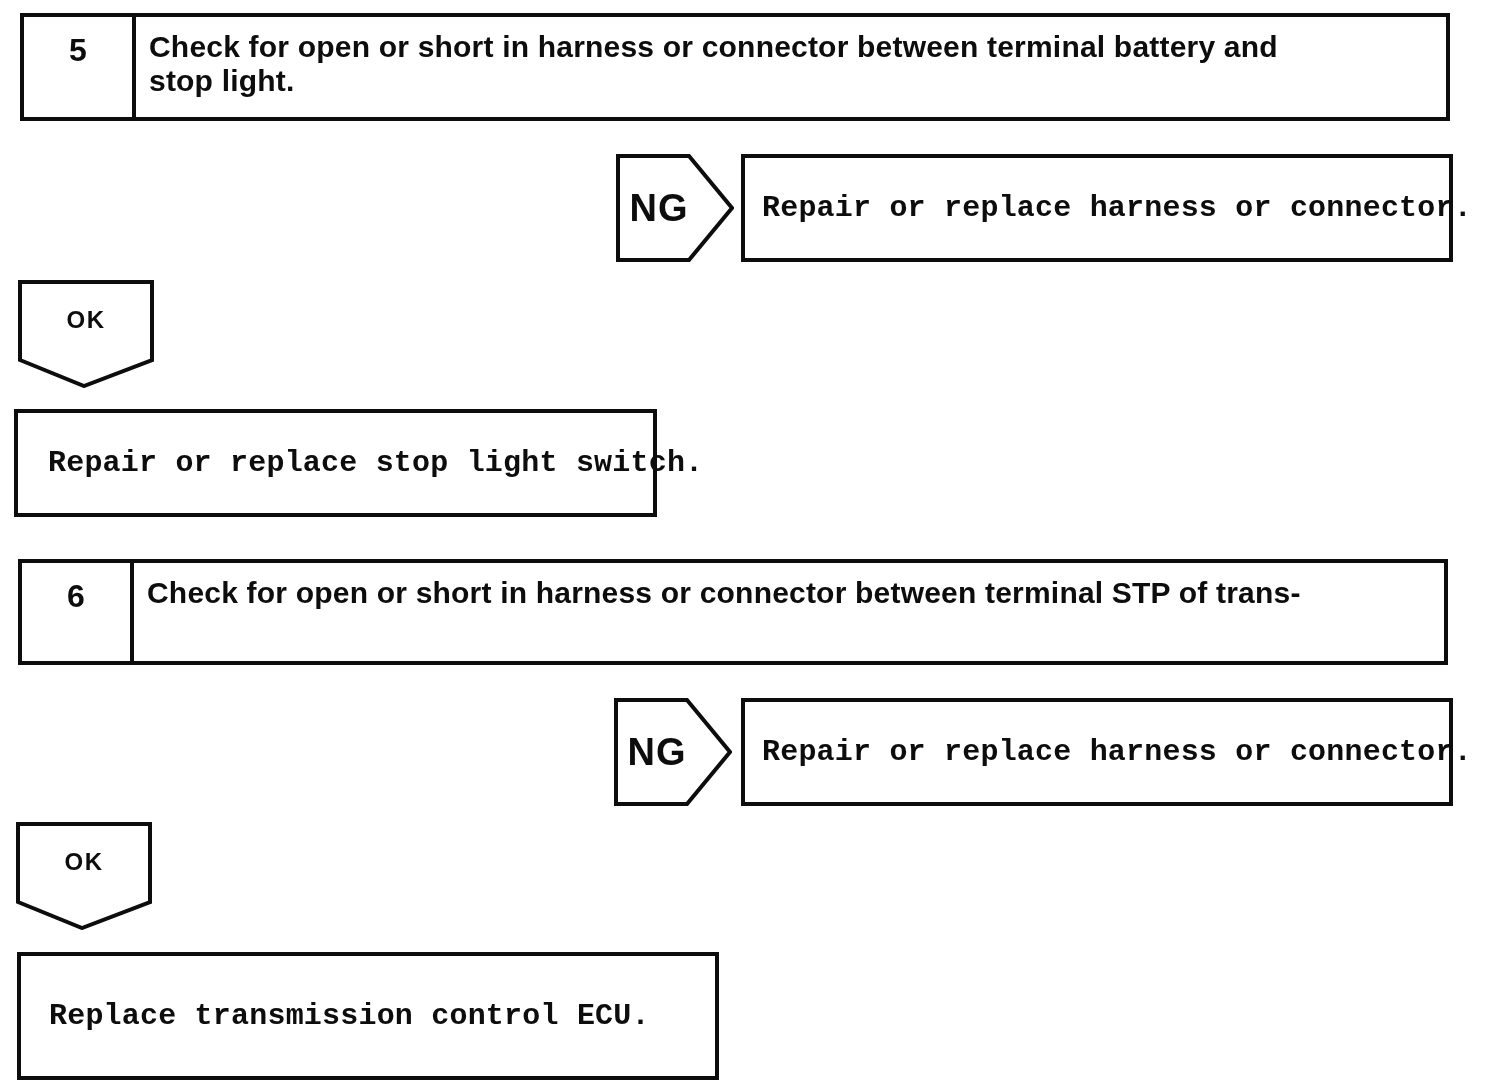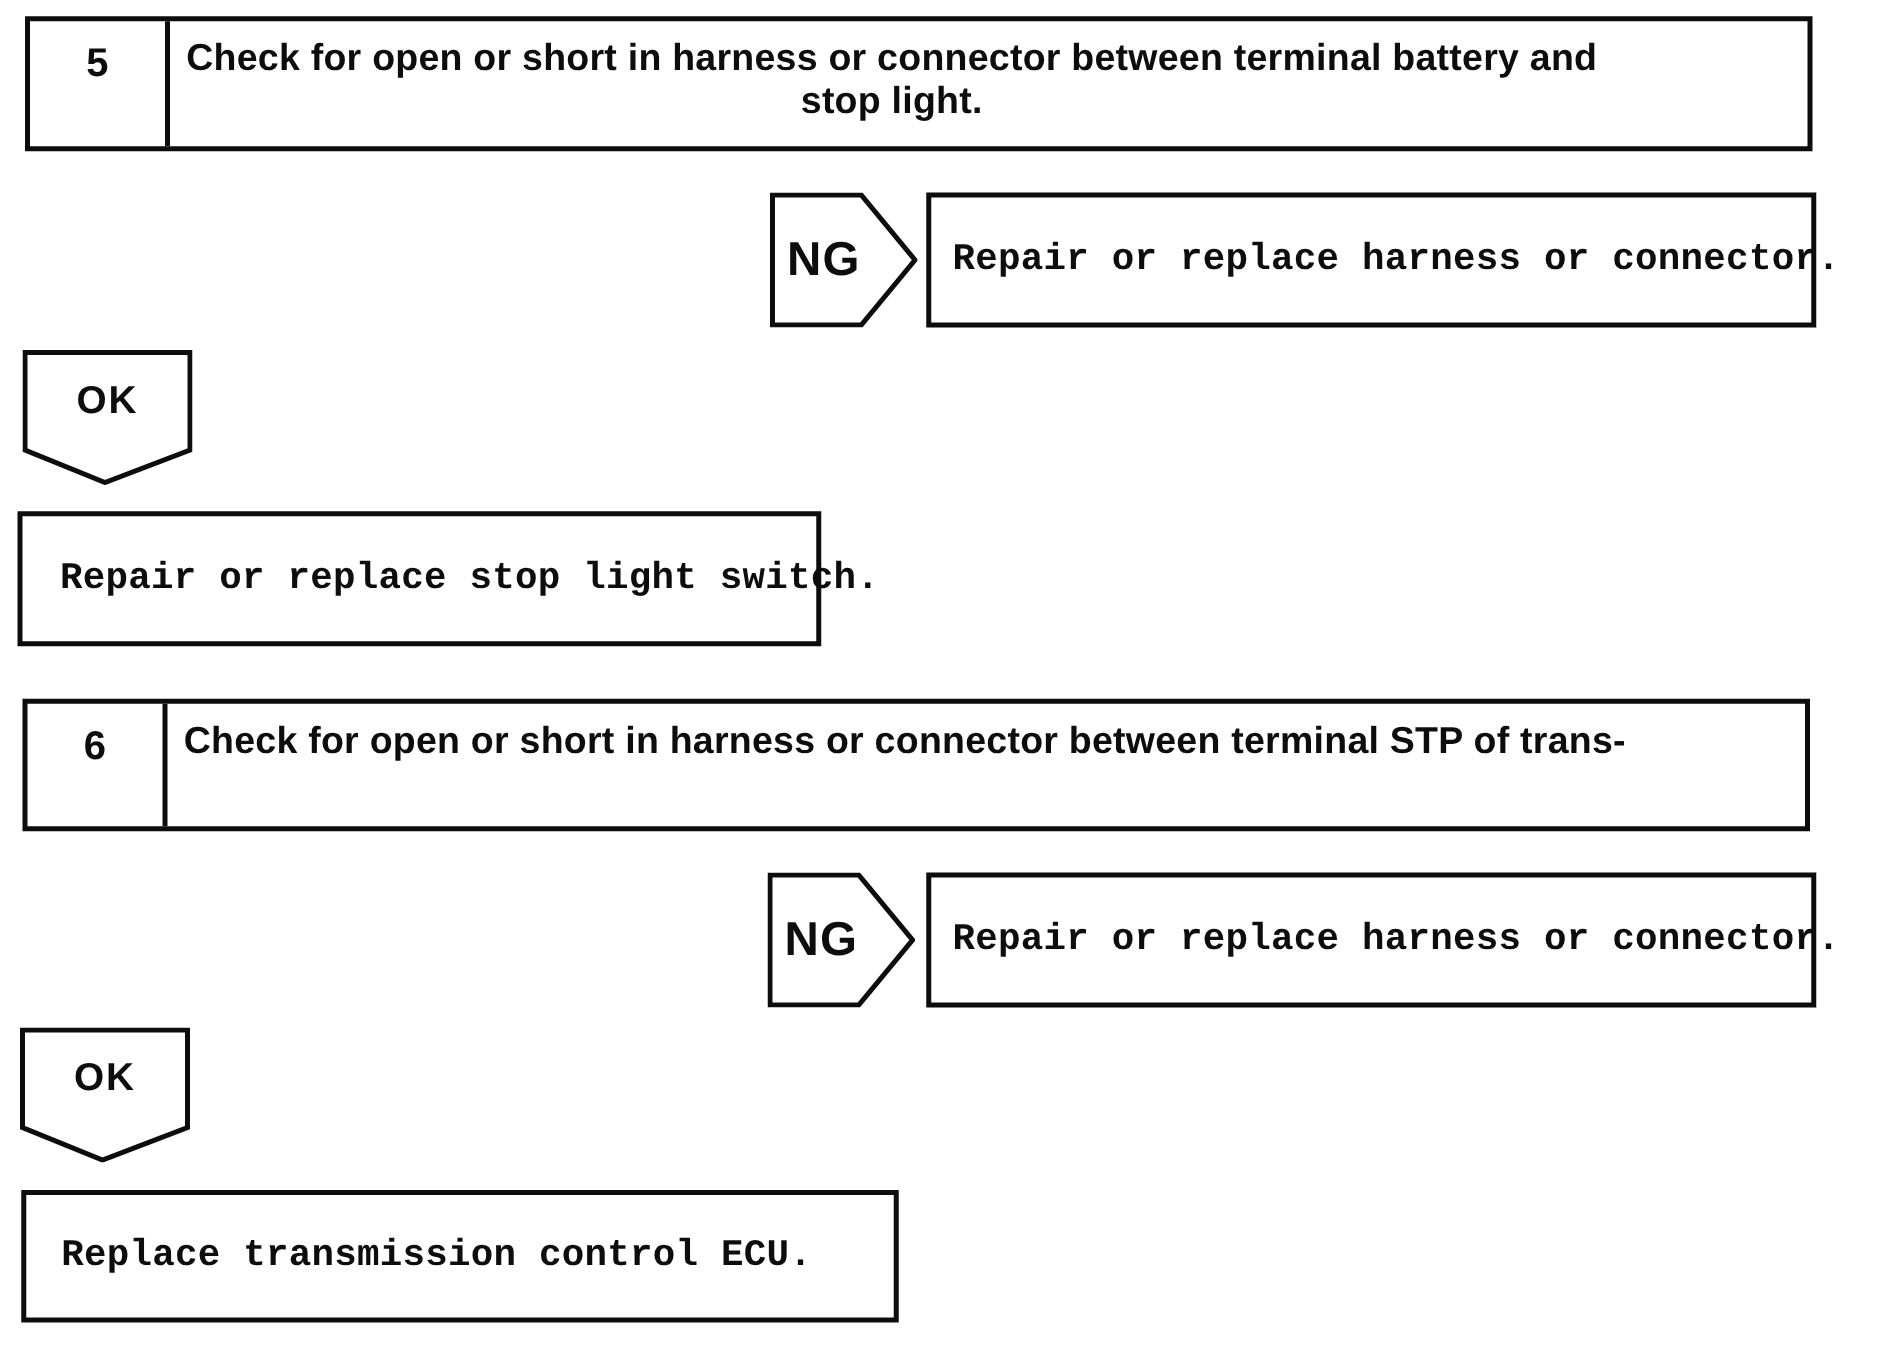--- a/index.html
+++ b/index.html
@@ -34,21 +34,21 @@
     font-size: 32px;
     padding-top: 15px;
     flex: 0 0 auto;
   }
   .qtext {
     padding: 13px 16px 0 13px;
     font-size: 30px;
     line-height: 34px;
     letter-spacing: 0.2px;
   }
-  .qline { white-space: nowrap; text-align: center; }
+  .qline { white-space: nowrap; }
 
   
   .abox {
     border: 4px solid #0d0d0d;
     background: #ffffff;
     box-sizing: border-box;
     display: flex;
     align-items: center;
     font-size: 30px;
     letter-spacing: 0.2px;
@@ -71,21 +71,21 @@
 
   
   .ok-shape { width: 136px; height: 108px; }
   .ok-label {
     position: absolute;
     left: 0; top: 0;
     width: 136px; height: 80px;
     display: flex;
     align-items: center;
     justify-content: center;
-    font-size: 31px;
+    font-size: 24px;
     letter-spacing: 1.5px;
   }
 
   svg polygon {
     fill: #ffffff;
     stroke: #0d0d0d;
     stroke-width: 4;
     stroke-linejoin: miter;
   }
 </style>
@@ -138,17 +138,17 @@
   <div class="abs abox" style="left:741px; top:698px; width:712px; height:108px; padding-left:17px;">
     <span>Repair or replace harness or connector.</span>
   </div>
 
   <div class="abs" style="left:16px; top:822px; width:136px; height:108px;">
     <svg class="ok-shape" viewBox="0 0 136 108">
       <polygon points="2,2 134,2 134,80 66,106 2,80"></polygon>
     </svg>
     <span class="ok-label">OK</span>
   </div>
-  <div class="abs abox" style="left:17px; top:952px; width:702px; height:106px; padding-left:28px;">
+  <div class="abs abox" style="left:17px; top:952px; width:702px; height:128px; padding-left:28px;">
     <span>Replace transmission control ECU.</span>
   </div>
 
 </div>
 
 </body></html>

